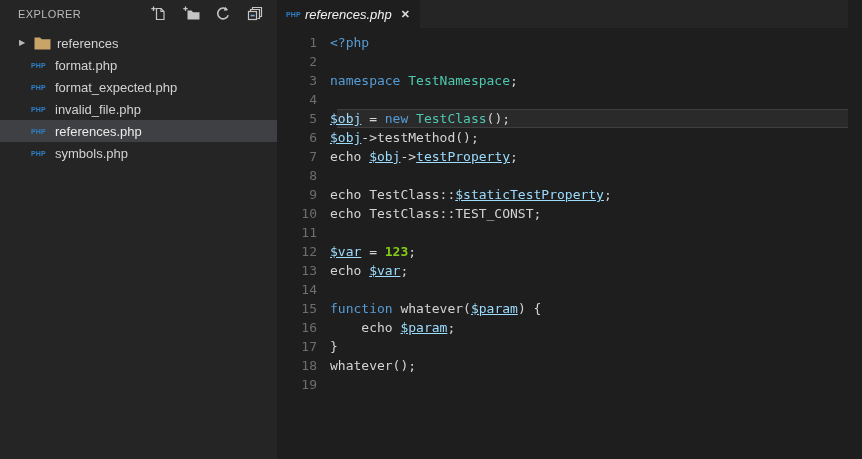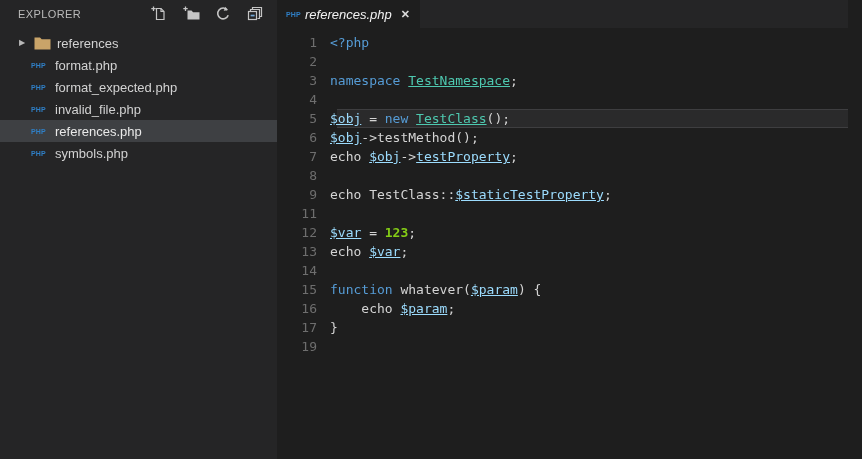--- a/index.html
+++ b/index.html
@@ -30,21 +30,21 @@
   .tab-close{margin-left:9px;font-size:11px;color:#DADADA;font-weight:700;cursor:pointer;line-height:1;}
   
   .editor{flex:1;padding-top:5px;font-family:"DejaVu Sans Mono","Liberation Mono",monospace;
     font-size:13px;line-height:19px;cursor:text;position:relative;overflow:hidden;}
   .code-line{height:19px;display:flex;position:relative;white-space:pre;}
   .code-line .ln{width:40px;min-width:40px;text-align:right;color:#6E6E6E;user-select:none;position:relative;z-index:1;}
   .code-line .src{margin-left:13px;position:relative;z-index:1;}
   .code-line.hl::before{content:"";position:absolute;left:60px;right:0;top:0;bottom:0;
     background:#2A2A2B;box-shadow:inset 0 1px 0 #3E3E40,inset 0 -1px 0 #3E3E40;z-index:0;}
   .tk-kw{color:#569CD6;}
-  .tk-cls{color:#4EC9B0;text-decoration:underline;}
+  .tk-cls{color:#4EC9B0;}
   .tk-var{color:#9CDCFE;text-decoration:underline;}
   .tk-num{color:#84cc16;font-weight:bold;}
   .tk-def{color:#D4D4D4;}
 </style>
 </head>
 <body>
 
 <div class="window">
 
   <div class="sidebar">
@@ -130,24 +130,26 @@
     <div class="editor">
         <div class="code-line"><span class="ln">1</span><span class="src"><span class="tk-kw">&lt;?php</span></span></div>
         <div class="code-line"><span class="ln">2</span><span class="src"></span></div>
         <div class="code-line"><span class="ln">3</span><span class="src"><span class="tk-kw">namespace</span><span class="tk-def"> </span><span class="tk-cls">TestNamespace</span><span class="tk-def">;</span></span></div>
         <div class="code-line"><span class="ln">4</span><span class="src"></span></div>
         <div class="code-line hl"><span class="ln">5</span><span class="src"><span class="tk-var">$obj</span><span class="tk-def"> = </span><span class="tk-kw">new</span><span class="tk-def"> </span><span class="tk-cls">TestClass</span><span class="tk-def">();</span></span></div>
         <div class="code-line"><span class="ln">6</span><span class="src"><span class="tk-var">$obj</span><span class="tk-def">-&gt;testMethod();</span></span></div>
         <div class="code-line"><span class="ln">7</span><span class="src"><span class="tk-def">echo </span><span class="tk-var">$obj</span><span class="tk-def">-&gt;</span><span class="tk-var">testProperty</span><span class="tk-def">;</span></span></div>
         <div class="code-line"><span class="ln">8</span></div>
         <div class="code-line"><span class="ln">9</span><span class="src"><span class="tk-def">echo TestClass::</span><span class="tk-var">$staticTestProperty</span><span class="tk-def">;</span></span></div>
+        <div class="code-line"><span class="ln">10</span><span class="src"><span class="tk-def">echo TestClass::TEST_CONST;</span></span></div>
         <div class="code-line"><span class="ln">11</span><span class="src"></span></div>
         <div class="code-line"><span class="ln">12</span><span class="src"><span class="tk-var">$var</span><span class="tk-def"> = </span><span class="tk-num">123</span><span class="tk-def">;</span></span></div>
         <div class="code-line"><span class="ln">13</span><span class="src"><span class="tk-def">echo </span><span class="tk-var">$var</span><span class="tk-def">;</span></span></div>
         <div class="code-line"><span class="ln">14</span><span class="src"></span></div>
         <div class="code-line"><span class="ln">15</span><span class="src"><span class="tk-kw">function</span><span class="tk-def"> whatever(</span><span class="tk-var">$param</span><span class="tk-def">) {</span></span></div>
         <div class="code-line"><span class="ln">16</span><span class="src"><span class="tk-def">    echo </span><span class="tk-var">$param</span><span class="tk-def">;</span></span></div>
         <div class="code-line"><span class="ln">17</span><span class="src"><span class="tk-def">}</span></span></div>
+        <div class="code-line"><span class="ln">18</span><span class="src"><span class="tk-def">whatever();</span></span></div>
         <div class="code-line"><span class="ln">19</span><span class="src"></span></div>
       </div>
   </div>
 
 </div>
 
 </body></html>

